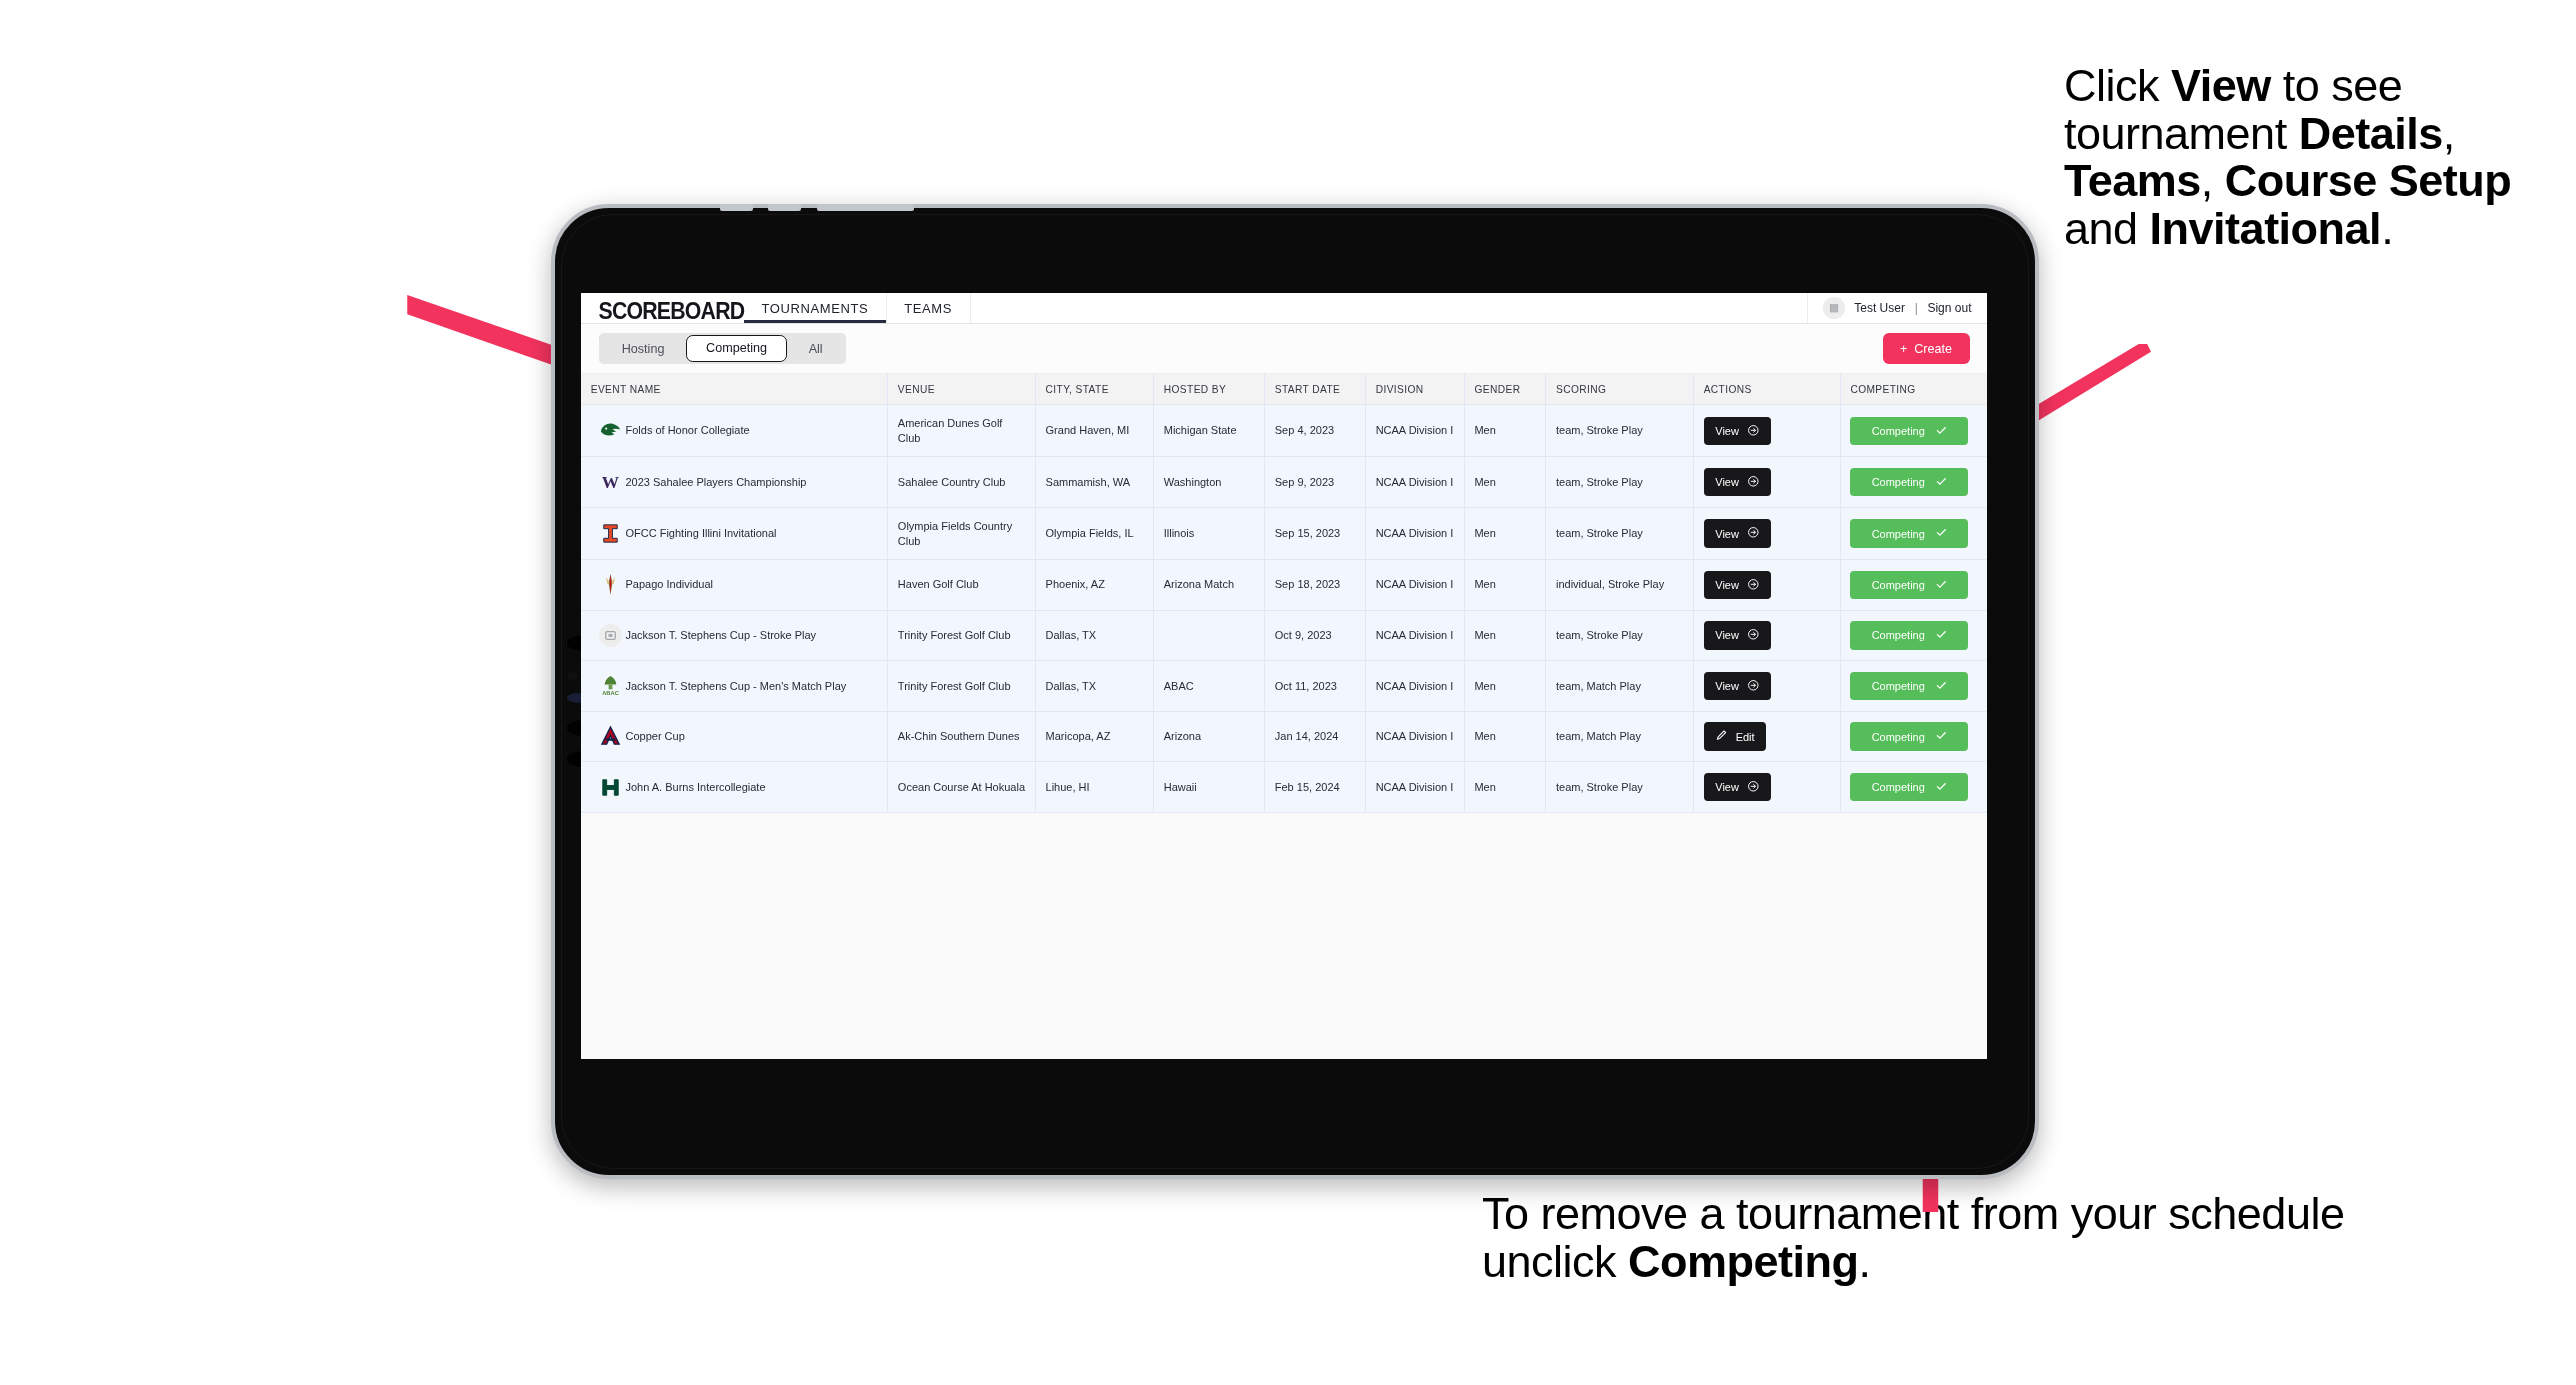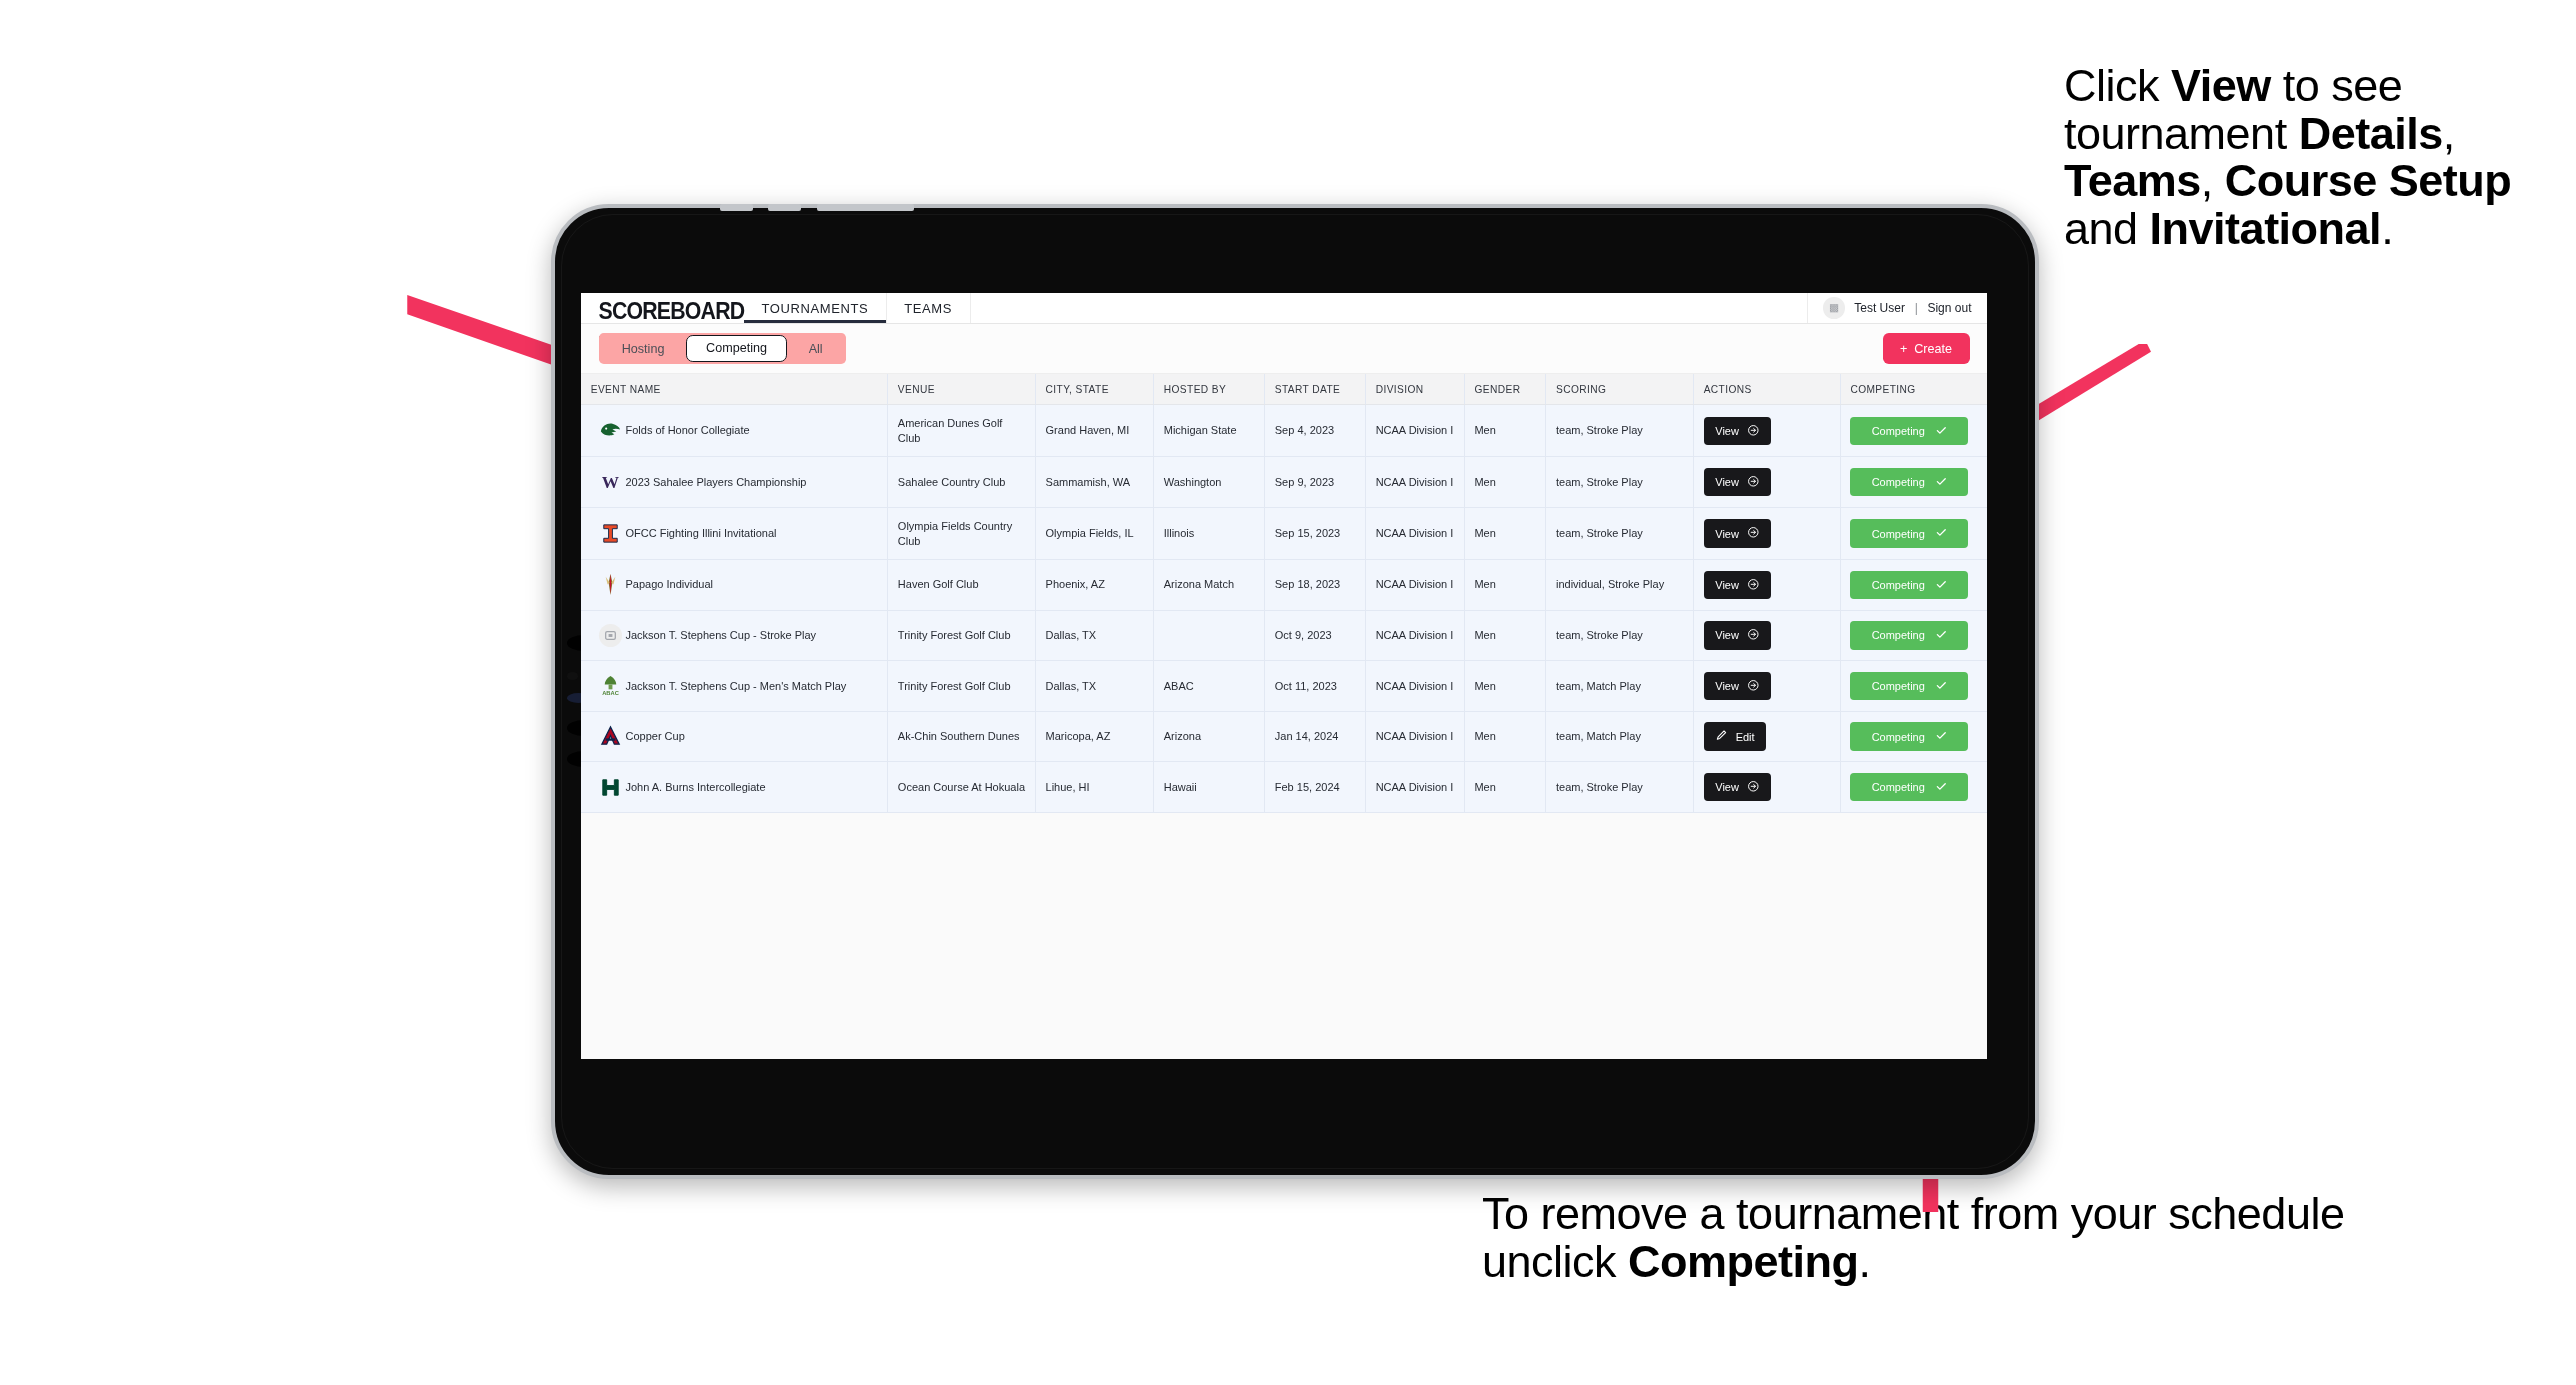--- a/index.html
+++ b/index.html
@@ -100,21 +100,21 @@
   .userlink { font-size: 12px; color: #20242c; cursor: pointer; }
   .userdiv { font-size: 12px; color: #8d9096; }
 
   
   #filterbar {
     height: 50px; display: flex; align-items: center;
     padding: 0 17.5px; background: #fcfcfc;
     border-bottom: 1px solid #eeeeee;
   }
   #segment {
-    display: flex; background: #fca5a5; border-radius: 4.8px; padding: 1.9px;
+    display: flex; background: #e5e5e5; border-radius: 4.8px; padding: 1.9px;
   }
   .seg {
     font-size: 12.6px; color: #4b4f57; padding: 6.8px 21.3px;
     border-radius: 4.8px; cursor: pointer; white-space: nowrap;
   }
   .seg.selected {
     background: #fff; color: #14161c;
     border: 1.9px solid #14161c; border-radius: 6.8px; padding: 4.8px 19.4px;
   }
   #filter-spacer { flex: 1; }

